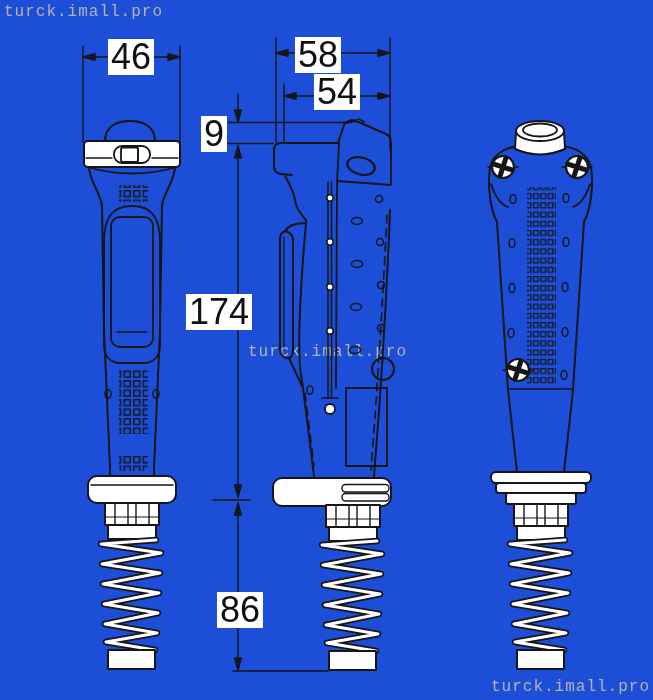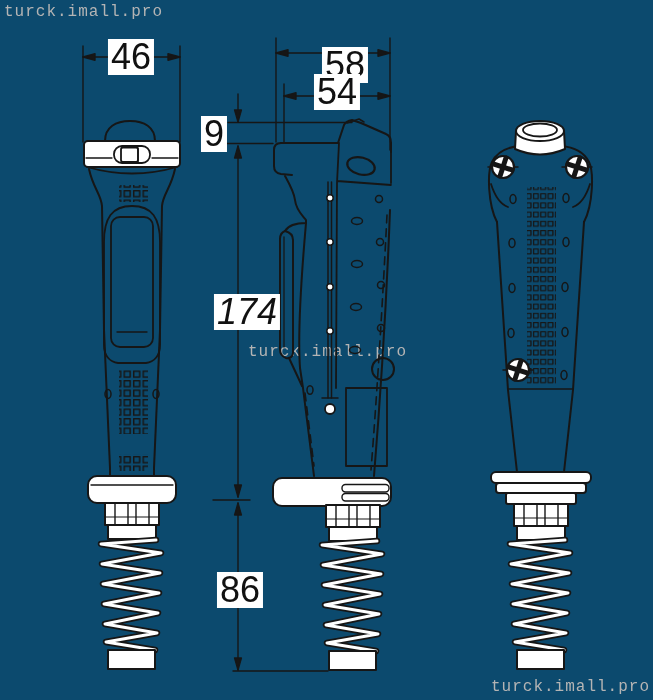--- a/index.html
+++ b/index.html
@@ -1,17 +1,17 @@
 <!DOCTYPE html>
 <html><head>
 <meta charset="utf-8">
 <style>
   html,body{margin:0;padding:0;background:#fff;}
   .canvas{
-    position:relative;width:653px;height:700px;background:#0c4a6e;overflow:hidden;
+    position:relative;width:653px;height:700px;background:#1d4ed8;overflow:hidden;
     font-family:"Liberation Sans",sans-serif;
   }
   .wm{
     position:absolute;
     font-family:"Liberation Mono","DejaVu Sans Mono",monospace;
     font-size:16px;color:#b4b4b4;letter-spacing:1px;white-space:nowrap;
   }
   .wm-top-left{left:4px;top:3px;}
   .wm-center{left:248px;top:343px;}
   .wm-bottom-right{right:3px;bottom:4px;}
@@ -194,19 +194,19 @@
       <path d="M508,389 H573" stroke-width="1.6"></path>
       <rect x="491" y="472" width="100" height="11" rx="5" fill="#fff"></rect>
       <rect x="496" y="483" width="90" height="10" rx="3" fill="#fff"></rect>
       <rect x="506" y="493" width="70" height="11" rx="2" fill="#fff"></rect>
       <use href="#gland" xlink:href="#gland" transform="translate(541,504)"></use>
       <use href="#spring" xlink:href="#spring" transform="translate(541,541)"></use>
     </g>
   </svg>
 
   <div class="dim-label" style="left:131px;top:57px;">46</div>
-  <div class="dim-label" style="left:345px;top:55px;margin-top:10px;">58</div>
+  <div class="dim-label" style="left:318px;top:55px;">58</div>
   <div class="dim-label" style="left:337px;top:92px;">54</div>
   <div class="dim-label" style="left:214px;top:134px;">9</div>
-  <div class="dim-label" style="left:247px;top:312px;font-style:italic;">174</div>
-  <div class="dim-label" style="left:240px;top:590px;">86</div>
+  <div class="dim-label" style="left:219px;top:312px;">174</div>
+  <div class="dim-label" style="left:240px;top:610px;">86</div>
 
 </div>
 
 </body></html>

